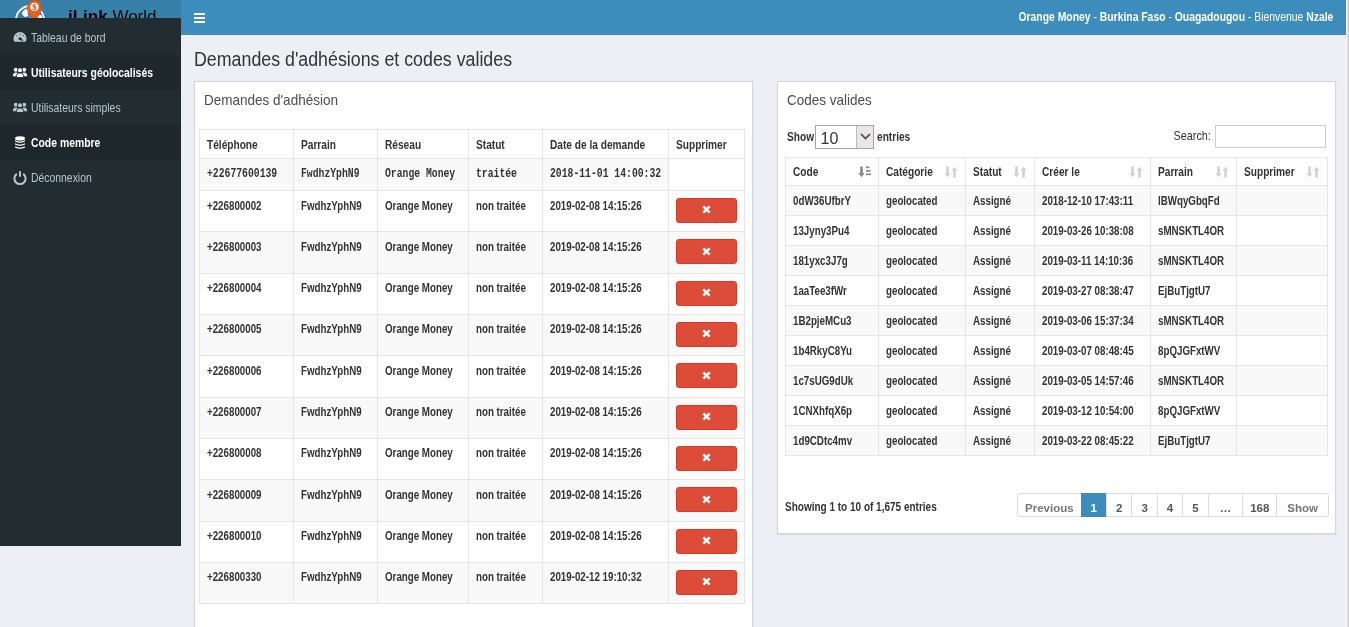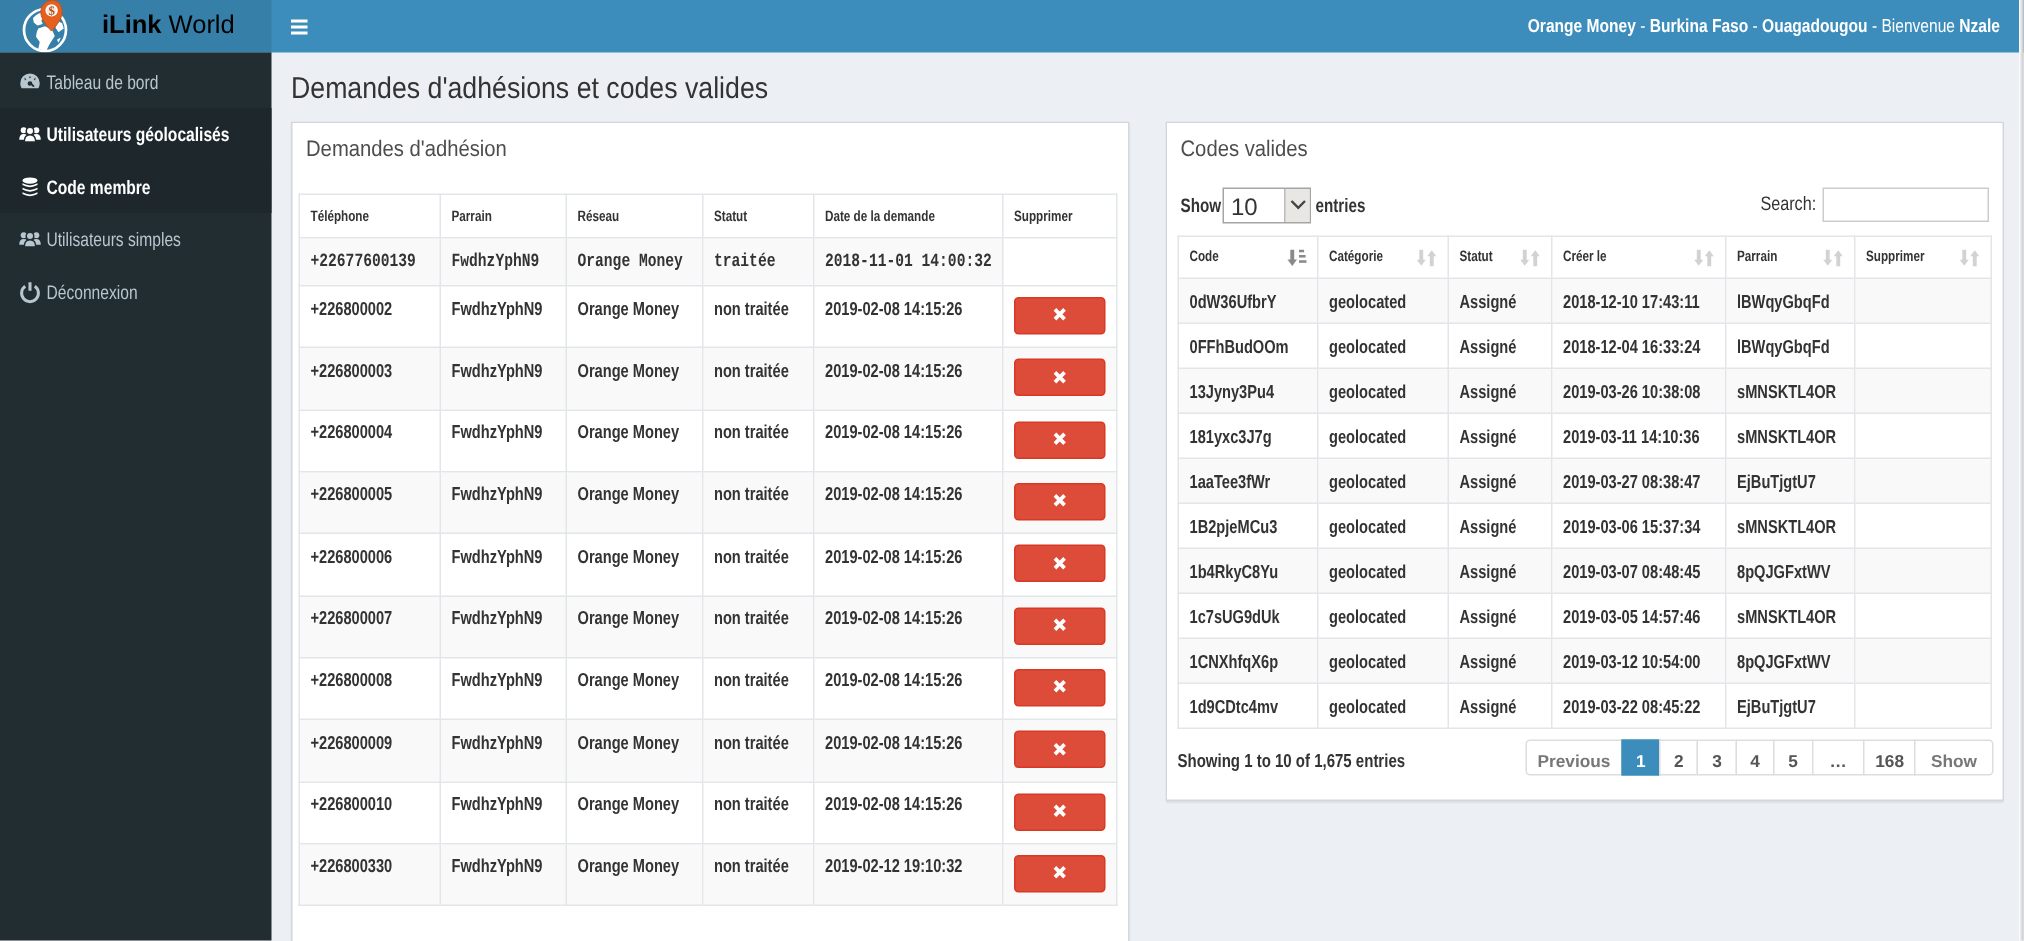--- a/index.html
+++ b/index.html
@@ -9,38 +9,38 @@
 
 #hdr { position:absolute; left:0; top:0; width:1349px; height:35px; background:#3c8dbc; }
 #logo { position:absolute; left:0; top:0; width:181px; height:35px; background:#367fa9; }
 #logotext { position:absolute; left:68px; top:7px; color:#000000; font-size:17px; white-space:nowrap; }
 #burger { position:absolute; left:194px; top:13px; }
 #burger div { width:11px; height:2px; background:#fff; margin-bottom:2px; }
 #navright { position:absolute; right:16px; top:10px; color:#fff; font-size:12.5px; font-weight:bold; transform:scaleX(0.83); transform-origin:100% 50%; white-space:nowrap; }
 #navright .nrm { font-weight:normal; }
 
 
-#sidebar { position:absolute; left:0; top:35px; width:181px; height:592px; background:#222d32; padding-top:2px; }
+#sidebar { position:absolute; left:0; top:18px; width:181px; height:528px; background:#222d32; padding-top:2px; }
 .mitem { position:relative; height:35px; line-height:35px; color:#b8c7ce; font-size:13px; }
 .mitem.act { background:#1e282c; color:#fff; }
 .mitem .mico { position:absolute; left:12px; top:50%; transform:translateY(-50%); width:16px; height:16px; }
 .mitem .mtx { position:absolute; left:31px; top:0; transform:scaleX(0.8); transform-origin:0 50%; white-space:nowrap; }
 .mitem.act .mtx { font-weight:bold; }
 
 
 #heading { position:absolute; left:194px; top:48px; font-size:20px; color:#333; transform:scaleX(0.89); transform-origin:0 50%; white-space:nowrap; }
 .panel { position:absolute; background:#fff; border:1px solid #d2d6de; box-shadow:0 1px 1px rgba(0,0,0,0.08); }
 #lpanel { left:194px; top:81px; width:559px; height:600px; }
 #rpanel { left:777px; top:81px; width:559px; height:453px; }
 .ptitle { position:absolute; left:9px; top:9px; font-size:15px; color:#4d4d4d; transform:scaleX(0.9); transform-origin:0 50%; white-space:nowrap; }
 
 table { border-collapse:collapse; table-layout:fixed; }
 td,th { border:1px solid #e3e6e8; font-size:12.5px; color:#333; padding:0 7px; overflow:hidden; }
 td { vertical-align:top; padding-top:7.5px; line-height:15px; }
-th { text-align:left; font-size:10px; }
+th { text-align:left; font-size:13px; }
 #ltable { position:absolute; left:4px; top:47px; width:545px; }
 #ltable th { height:29px; }
 #ltable td { height:41.34px; }
 #ltable td.tc { padding-top:7px; }
 #ltable tr.short td { height:32px;font-family:Liberation Mono, monospace; }
 #ltable tr.short td:last-child { background:#fff !important; }
 #ltable tbody tr:nth-child(odd) td { background:#f9f9f9; }
 .tc { text-align:center; }
 .xbtn { display:inline-block; width:61px; height:25px; background:#dd4b39; border:1px solid #d73925; border-radius:3px; text-align:center; line-height:23px; vertical-align:middle; }
 .xbtn svg { vertical-align:middle; margin-top:-2px; }
@@ -110,43 +110,43 @@
           <circle cx="3.8" cy="4.8" r="2"></circle>
           <path d="M0.8 11.2 Q0.8 7.4 3.8 7.4 Q6.8 7.4 6.8 11.2 Z"></path>
           <circle cx="12.2" cy="4.8" r="2"></circle>
           <path d="M9.2 11.2 Q9.2 7.4 12.2 7.4 Q15.2 7.4 15.2 11.2 Z"></path>
           <circle cx="8" cy="5.3" r="2.5" stroke="#222d32" stroke-width="1"></circle>
           <path d="M4.2 12.6 Q4.2 7.9 8 7.9 Q11.8 7.9 11.8 12.6 Z" stroke="#222d32" stroke-width="1"></path>
         </g>
       </svg>
       <span class="mtx">Utilisateurs géolocalisés</span>
     </div>
-  <div class="mitem act">
-      <svg class="mico" viewBox="0 0 16 16">
-        <g fill="#fff">
-          <ellipse cx="8" cy="3.4" rx="5" ry="2.1"></ellipse>
-          <path d="M3 5.2 Q8 8 13 5.2 L13 6.4 Q8 9.2 3 6.4 Z"></path>
-          <path d="M3 8.2 Q8 11 13 8.2 L13 9.4 Q8 12.2 3 9.4 Z"></path>
-          <path d="M3 11.2 Q8 14 13 11.2 L13 12.4 Q8 15.2 3 12.4 Z"></path>
-        </g>
-      </svg>
-      <span class="mtx">Code membre</span>
-    </div>
   <div class="mitem">
       <svg class="mico" viewBox="0 0 16 16">
         <g fill="#b8c7ce">
           <circle cx="3.8" cy="4.8" r="2"></circle>
           <path d="M0.8 11.2 Q0.8 7.4 3.8 7.4 Q6.8 7.4 6.8 11.2 Z"></path>
           <circle cx="12.2" cy="4.8" r="2"></circle>
           <path d="M9.2 11.2 Q9.2 7.4 12.2 7.4 Q15.2 7.4 15.2 11.2 Z"></path>
           <circle cx="8" cy="5.3" r="2.5" stroke="#222d32" stroke-width="1"></circle>
           <path d="M4.2 12.6 Q4.2 7.9 8 7.9 Q11.8 7.9 11.8 12.6 Z" stroke="#222d32" stroke-width="1"></path>
         </g>
       </svg>
       <span class="mtx">Utilisateurs simples</span>
+    </div>
+  <div class="mitem act">
+      <svg class="mico" viewBox="0 0 16 16">
+        <g fill="#fff">
+          <ellipse cx="8" cy="3.4" rx="5" ry="2.1"></ellipse>
+          <path d="M3 5.2 Q8 8 13 5.2 L13 6.4 Q8 9.2 3 6.4 Z"></path>
+          <path d="M3 8.2 Q8 11 13 8.2 L13 9.4 Q8 12.2 3 9.4 Z"></path>
+          <path d="M3 11.2 Q8 14 13 11.2 L13 12.4 Q8 15.2 3 12.4 Z"></path>
+        </g>
+      </svg>
+      <span class="mtx">Code membre</span>
     </div>
   <div class="mitem">
       <svg class="mico" viewBox="0 0 16 16">
         <g fill="none" stroke="#b8c7ce" stroke-width="2">
           <path d="M4.8 3.9 A5.6 5.6 0 1 0 11.2 3.9"></path>
           <line x1="8" y1="1.2" x2="8" y2="6.8"></line>
         </g>
       </svg>
       <span class="mtx">Déconnexion</span>
     </div>
@@ -355,28 +355,20 @@
     <tbody>
         <tr>
           <td><b class="q">0dW36UfbrY</b></td>
           <td><b class="q">geolocated</b></td>
           <td><b class="q">Assigné</b></td>
           <td><b class="q">2018-12-10 17:43:11</b></td>
           <td><b class="q">lBWqyGbqFd</b></td>
           <td></td>
         </tr>
 <tr>
-          <td><b class="q">0FFhBudOOm</b></td>
-          <td><b class="q">geolocated</b></td>
-          <td><b class="q">Assigné</b></td>
-          <td><b class="q">2018-12-04 16:33:24</b></td>
-          <td><b class="q">lBWqyGbqFd</b></td>
-          <td></td>
-        </tr>
-<tr>
           <td><b class="q">13Jyny3Pu4</b></td>
           <td><b class="q">geolocated</b></td>
           <td><b class="q">Assigné</b></td>
           <td><b class="q">2019-03-26 10:38:08</b></td>
           <td><b class="q">sMNSKTL4OR</b></td>
           <td></td>
         </tr>
 <tr>
           <td><b class="q">181yxc3J7g</b></td>
           <td><b class="q">geolocated</b></td>

